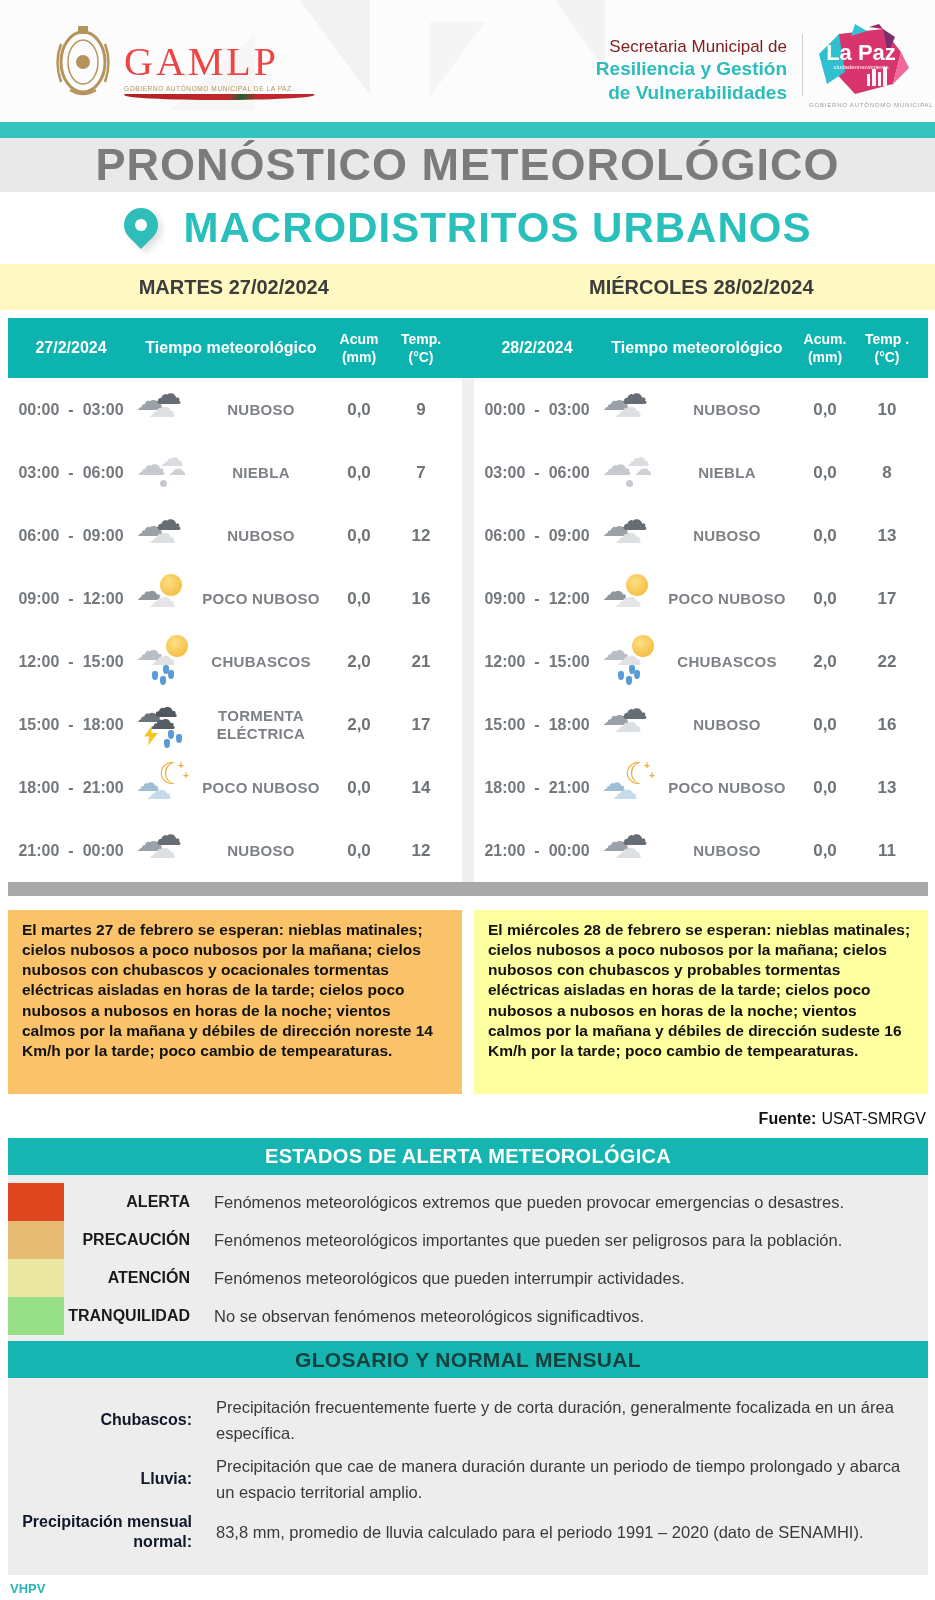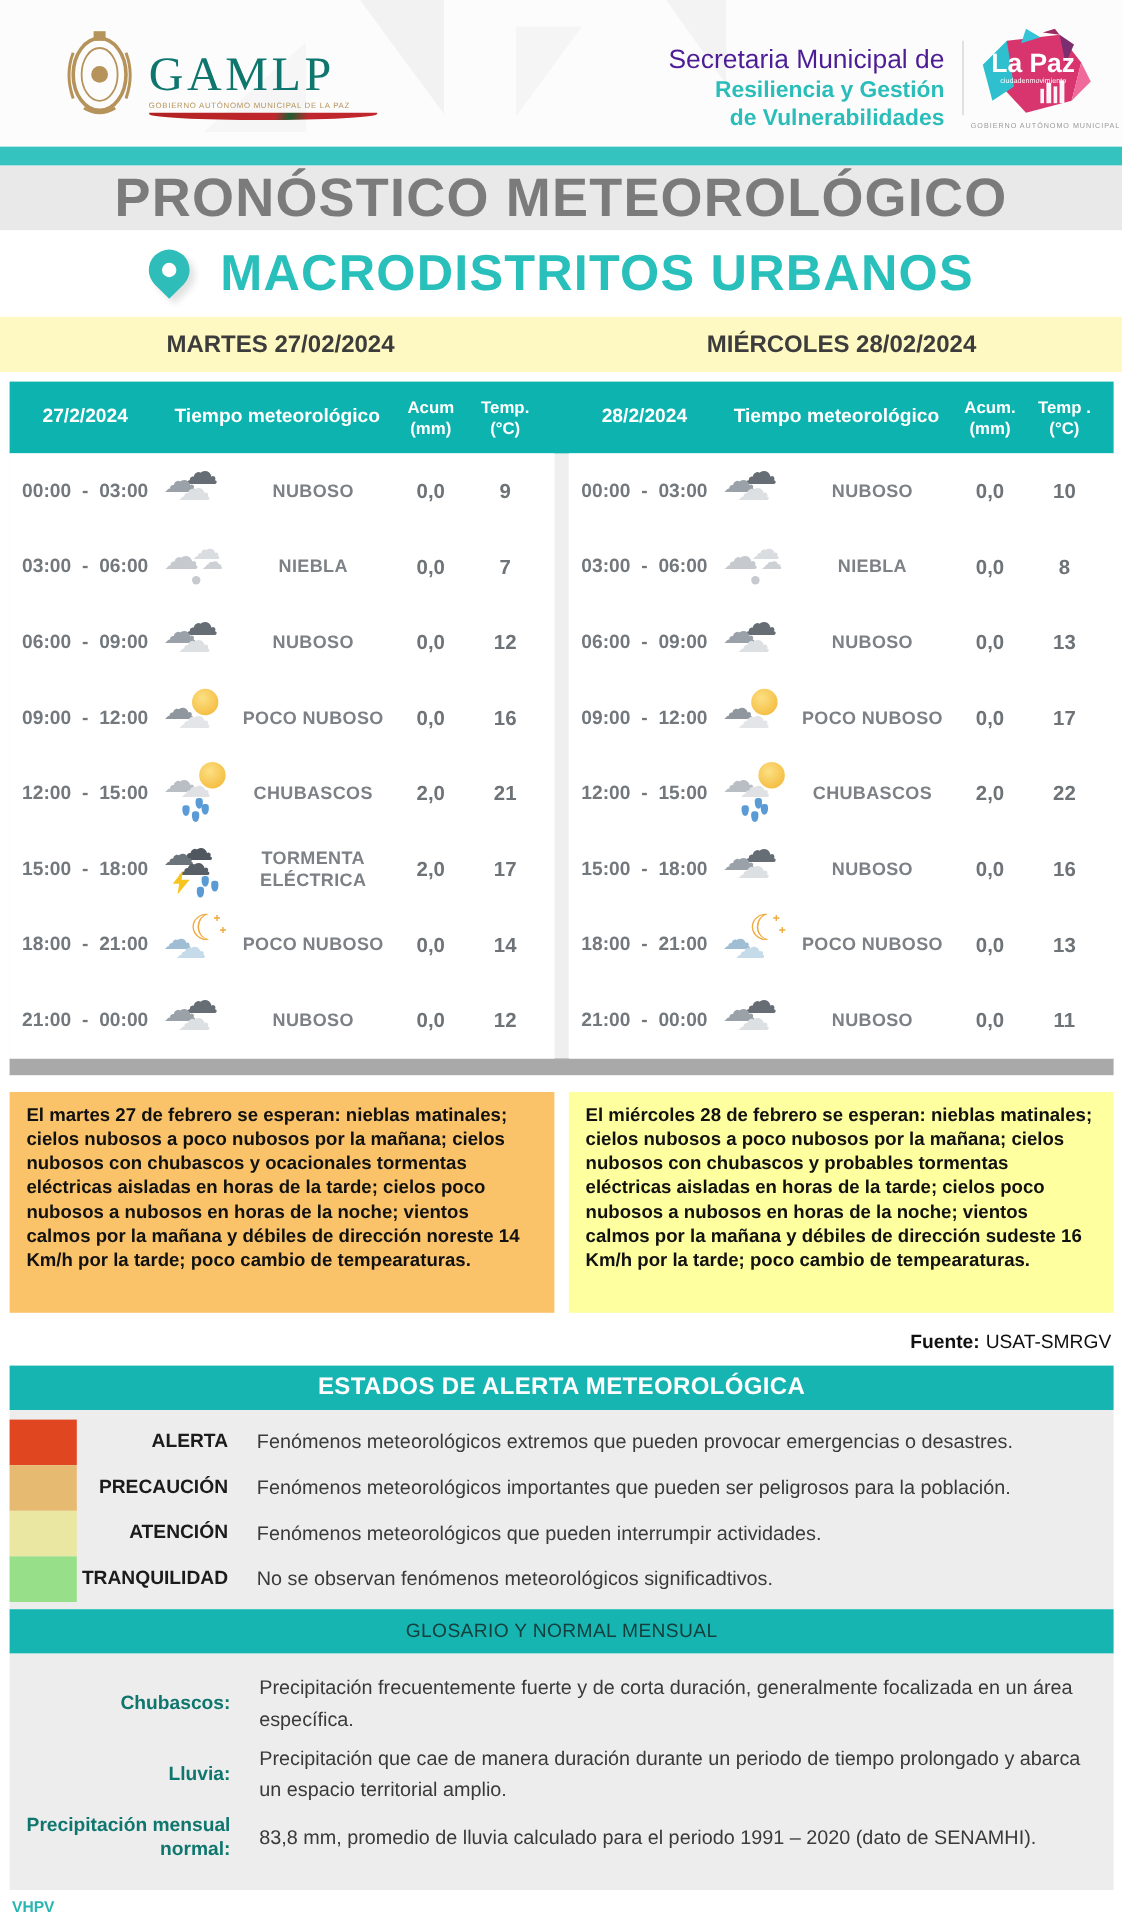--- a/index.html
+++ b/index.html
@@ -10,26 +10,26 @@
   .header { position:relative; height:122px; background:#fcfcfc; overflow:hidden; }
   .tri { position:absolute; width:0; height:0; border-style:solid; }
   .tri1 { left:300px; top:0; border-width:0 70px 95px 0; border-color:transparent #f2f2f2 transparent transparent; }
   .tri2 { left:430px; top:22px; border-width:75px 55px 0 0; border-color:#f5f5f5 transparent transparent transparent; }
   .tri3 { left:170px; top:35px; border-width:0 0 75px 85px; border-color:transparent transparent #f6f6f6 transparent; }
   .tri4 { left:555px; top:0; border-width:0 50px 70px 0; border-color:transparent #f3f3f3 transparent transparent; }
 
   .gamlp { position:absolute; left:52px; top:24px; display:flex; align-items:flex-start; gap:10px; }
   .gamlp-shield { width:62px; height:76px; }
   .gamlp-textcol { padding-top:18px; }
-  .gamlp-word { font-family:"Liberation Serif", serif; font-size:40px; color:#0f766e; letter-spacing:3px; line-height:1; }
+  .gamlp-word { font-family:"Liberation Serif", serif; font-size:40px; color:#ef4444; letter-spacing:3px; line-height:1; }
   .gamlp-cap { font-size:6.5px; color:#b5935a; letter-spacing:0.6px; margin-top:3px; white-space:nowrap; }
   .gamlp-ribbon { margin-top:2px; height:6px; width:190px; background:linear-gradient(90deg,#b22222 0%,#c0272d 55%,#1d5e31 62%,#c0272d 70%); border-radius:0 0 60% 60%/0 0 100% 100%; transform:skewX(-8deg); }
 
   .secretariat { position:absolute; right:148px; top:36px; text-align:right; line-height:1.25; }
-  .sec-l1 { font-size:22px; color:#4c1d95; }
+  .sec-l1 { font-size:17px; color:#7f1d1d; }
   .sec-l2, .sec-l3 { font-size:19px; font-weight:bold; color:#2bbdb9; }
   .hdr-divider { position:absolute; right:132px; top:34px; width:1px; height:62px; background:#cfcfcf; }
 
   .lapaz { position:absolute; right:22px; top:24px; width:104px; text-align:center; }
   .lapaz-cap { font-size:6px; color:#9a9a9a; letter-spacing:0.8px; margin-top:2px; white-space:nowrap; }
 
   .header-bar { height:16px; background:#35c3bf; }
 
   
   .title-band { height:54px; background:#e9e9e9; display:flex; align-items:center; justify-content:center; }
@@ -73,32 +73,32 @@
   .summaries { margin:14px 7px 0 8px; display:flex; gap:12px; }
   .summary { flex:1; min-height:184px; padding:10px 14px 12px 14px; font-size:15.5px; font-weight:bold; color:#111; line-height:1.3; }
 
   .fuente-row { margin:0 7px 0 8px; padding:16px 2px 10px 0; text-align:right; font-size:16px; color:#111; }
   .fuente-row .lbl { font-weight:bold; }
   .fuente-row .val { margin-left:5px; }
 
   
   .section-band { margin:0 7px 0 8px; height:37px; background:#17b5b1; display:flex; align-items:center; justify-content:center; }
   .band-title-light { font-size:20px; font-weight:bold; color:#ffffff; letter-spacing:0.3px; }
-  .band-title-dark { font-size:16px; font-weight:normal; color:#14403e; letter-spacing:0.3px; }
+  .band-title-dark { font-size:21px; font-weight:bold; color:#14403e; letter-spacing:0.3px; }
 
   .alerts { margin:0 7px 0 8px; background:#ededed; padding:8px 0 6px 0; }
   .alert-row { display:grid; grid-template-columns:56px 134px 1fr; height:38px; align-items:center; }
   .swatch { width:56px; height:38px; }
   .alert-label { text-align:right; font-size:16px; font-weight:bold; color:#1b1b1b; padding-right:8px; }
   .alert-desc { font-size:16.5px; color:#3a3a3a; padding-left:16px; }
 
   
   .glossary { margin:0 7px 0 8px; background:#ededed; padding:10px 0 16px 0; }
   .gl-row { display:grid; grid-template-columns:190px 1fr; margin:6px 0; align-items:center; }
-  .gl-term { text-align:right; font-size:16px; font-weight:bold; color:#0f766e; line-height:1.3; padding-right:6px; }
+  .gl-term { text-align:right; font-size:16px; font-weight:bold; color:#0f172a; line-height:1.3; padding-right:6px; }
   .gl-def { font-size:16.5px; color:#3a3a3a; line-height:1.6; padding:0 14px 0 18px; }
 
   .footer-initials { margin:6px 0 0 10px; font-size:13px; font-weight:bold; color:#29b5b1; }
 </style>
 </head>
 <body>
 
 <div class="page">
 
   <div class="header">

